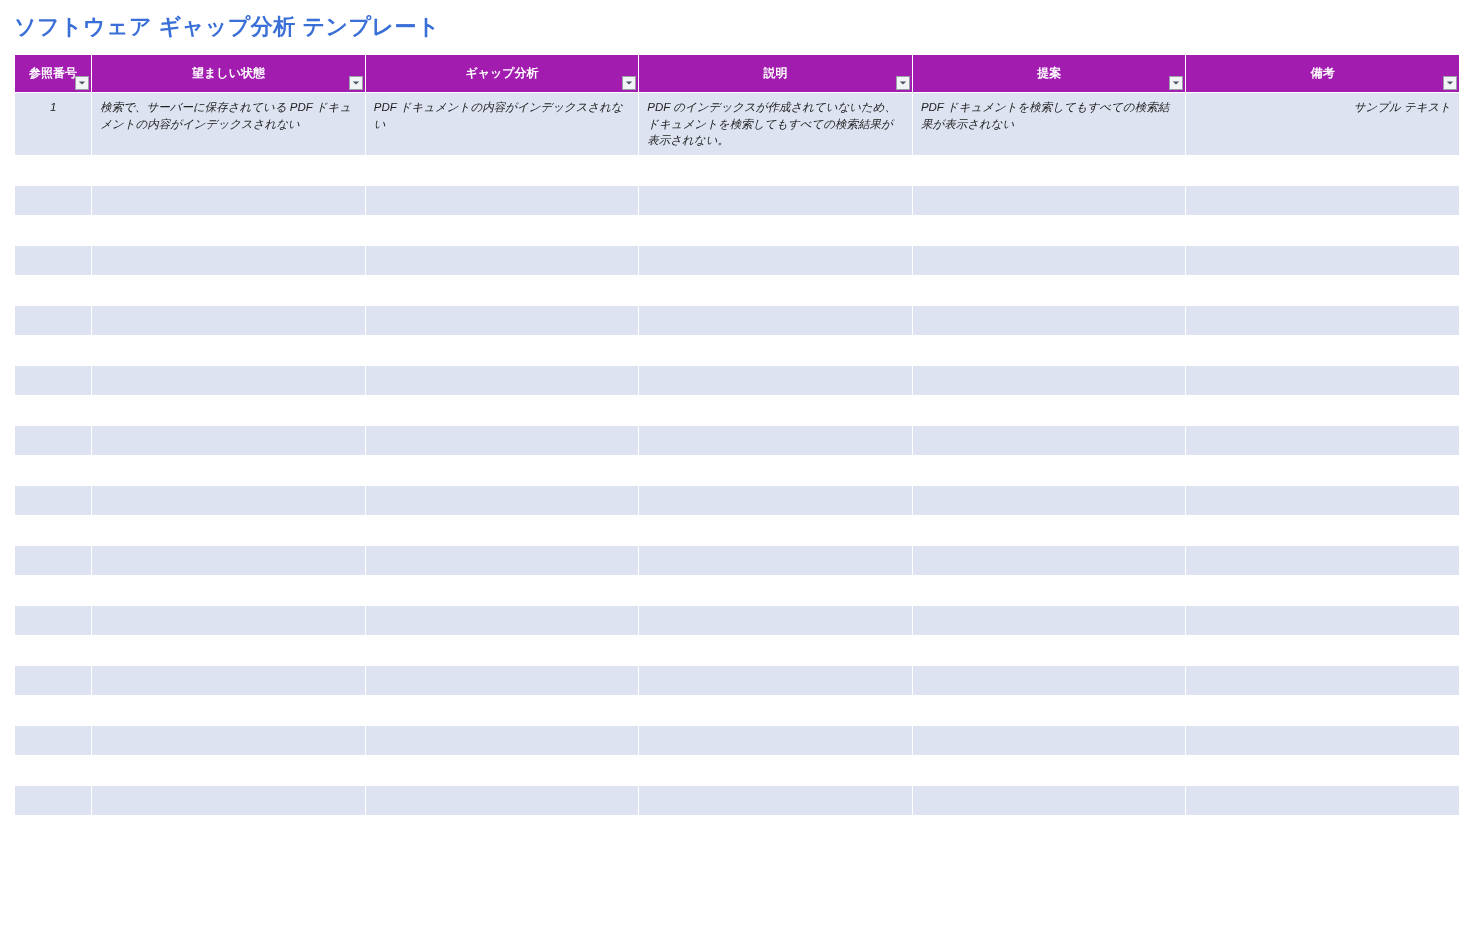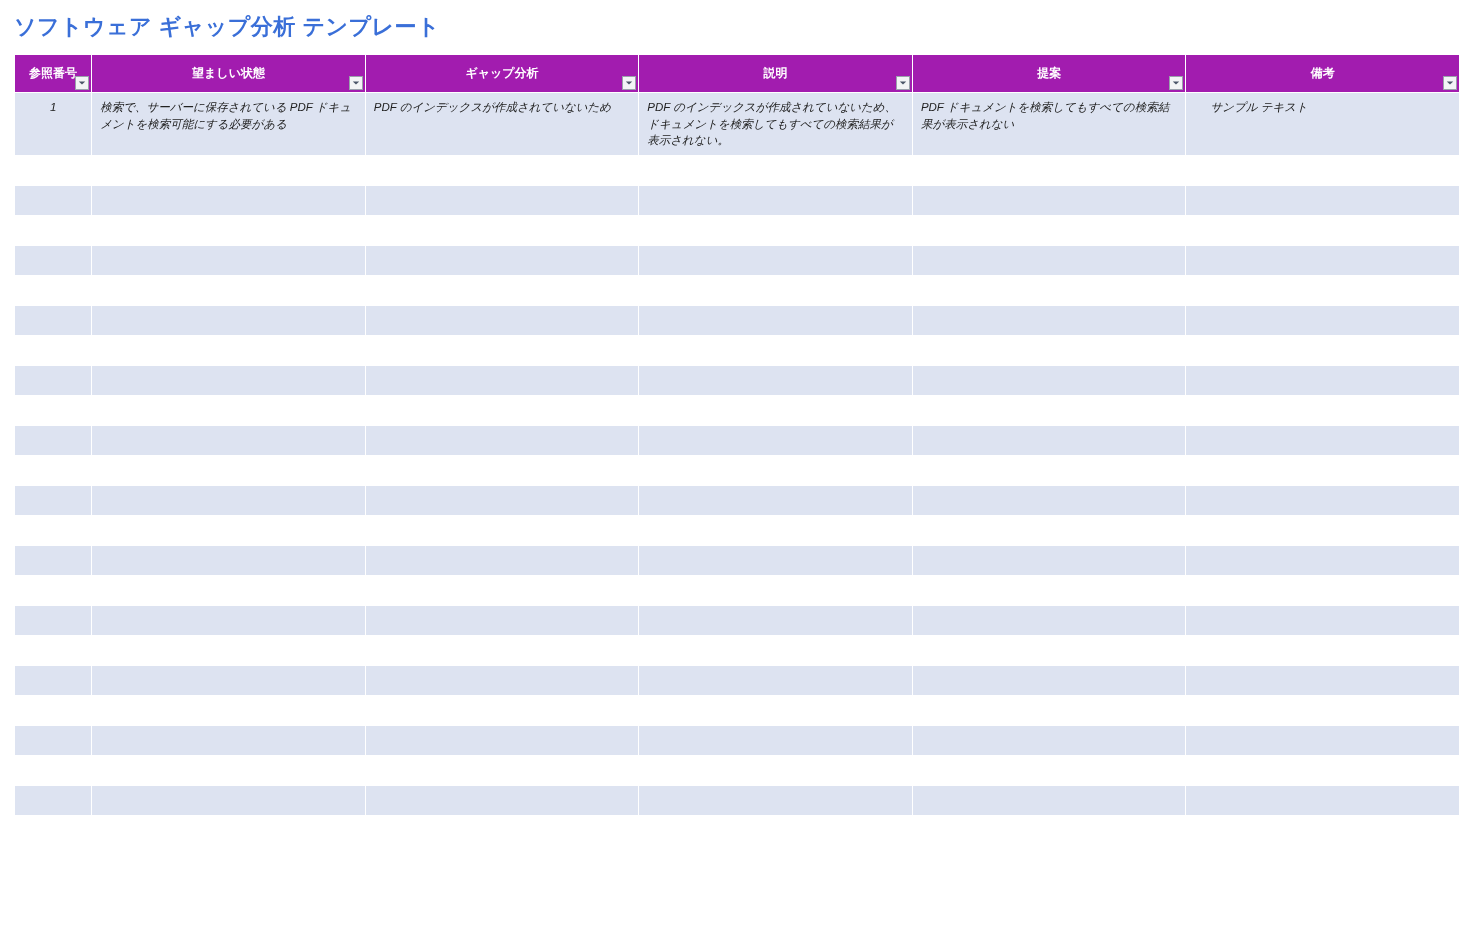--- a/index.html
+++ b/index.html
@@ -76,20 +76,21 @@
   }
   tbody tr.empty td {
     height: 30px;
   }
   tbody td.ref-cell {
     text-align: center;
     font-style: italic;
   }
   tbody td.notes-cell {
     padding-left: 24px;
+    text-align: right;
   }
 </style>
 </head>
 <body>
 
 <div class="page">
   <h1 class="title">ソフトウェア ギャップ分析 テンプレート</h1>
 
   <table class="gap">
     <colgroup>
@@ -148,22 +149,22 @@
             <svg viewBox="0 0 10 10">
                 <path d="M1 3 L5 7 L9 3 Z" fill="#4a5568"></path>
               </svg>
           </span>
         </th>
       </tr>
     </thead>
     <tbody id="gap-tbody">
         <tr class="data-row">
           <td class="ref-cell">1</td>
-          <td>検索で、サーバーに保存されている PDF ドキュメントを検索可能にする必要がある</td>
-          <td>PDF のインデックスが作成されていないため</td>
+          <td>検索で、サーバーに保存されている PDF ドキュメントの内容がインデックスされない</td>
+          <td>PDF ドキュメントの内容がインデックスされない</td>
           <td>PDF のインデックスが作成されていないため、ドキュメントを検索してもすべての検索結果が表示されない。</td>
           <td>PDF ドキュメントを検索してもすべての検索結果が表示されない</td>
           <td class="notes-cell">サンプル テキスト</td>
         </tr>
         <tr class="empty row-base">
           <td></td>
           <td></td>
           <td></td>
           <td></td>
           <td></td>

